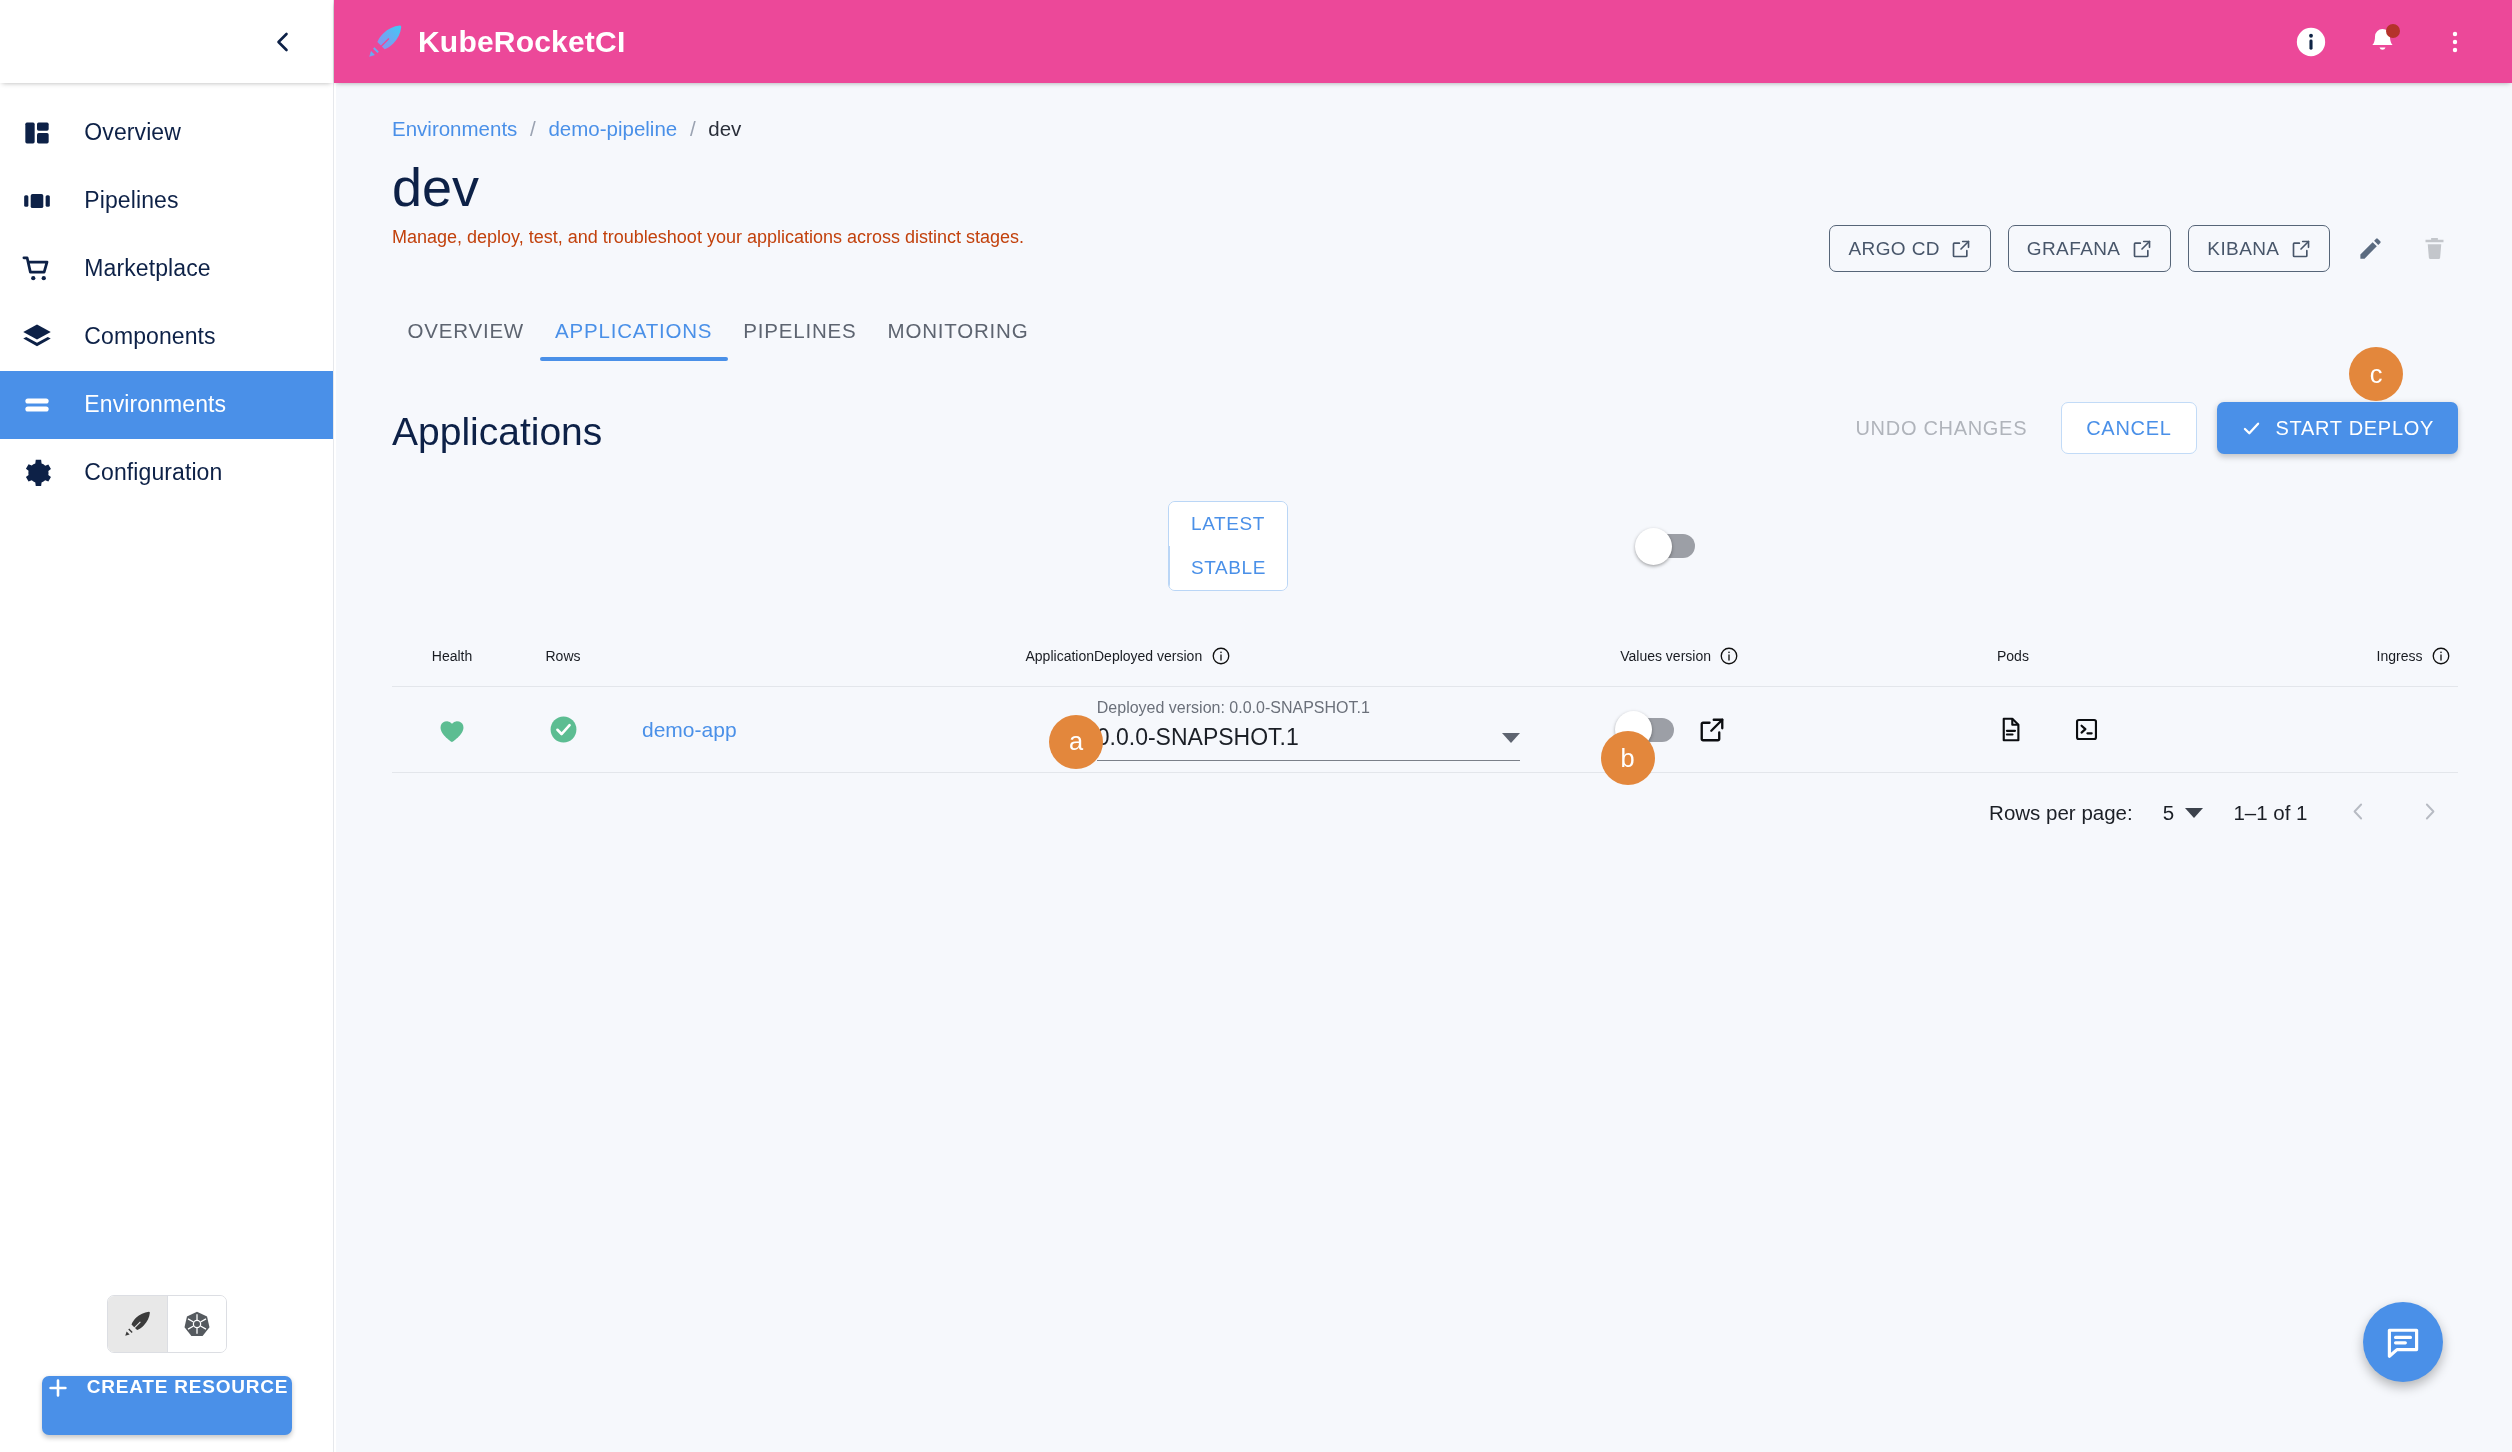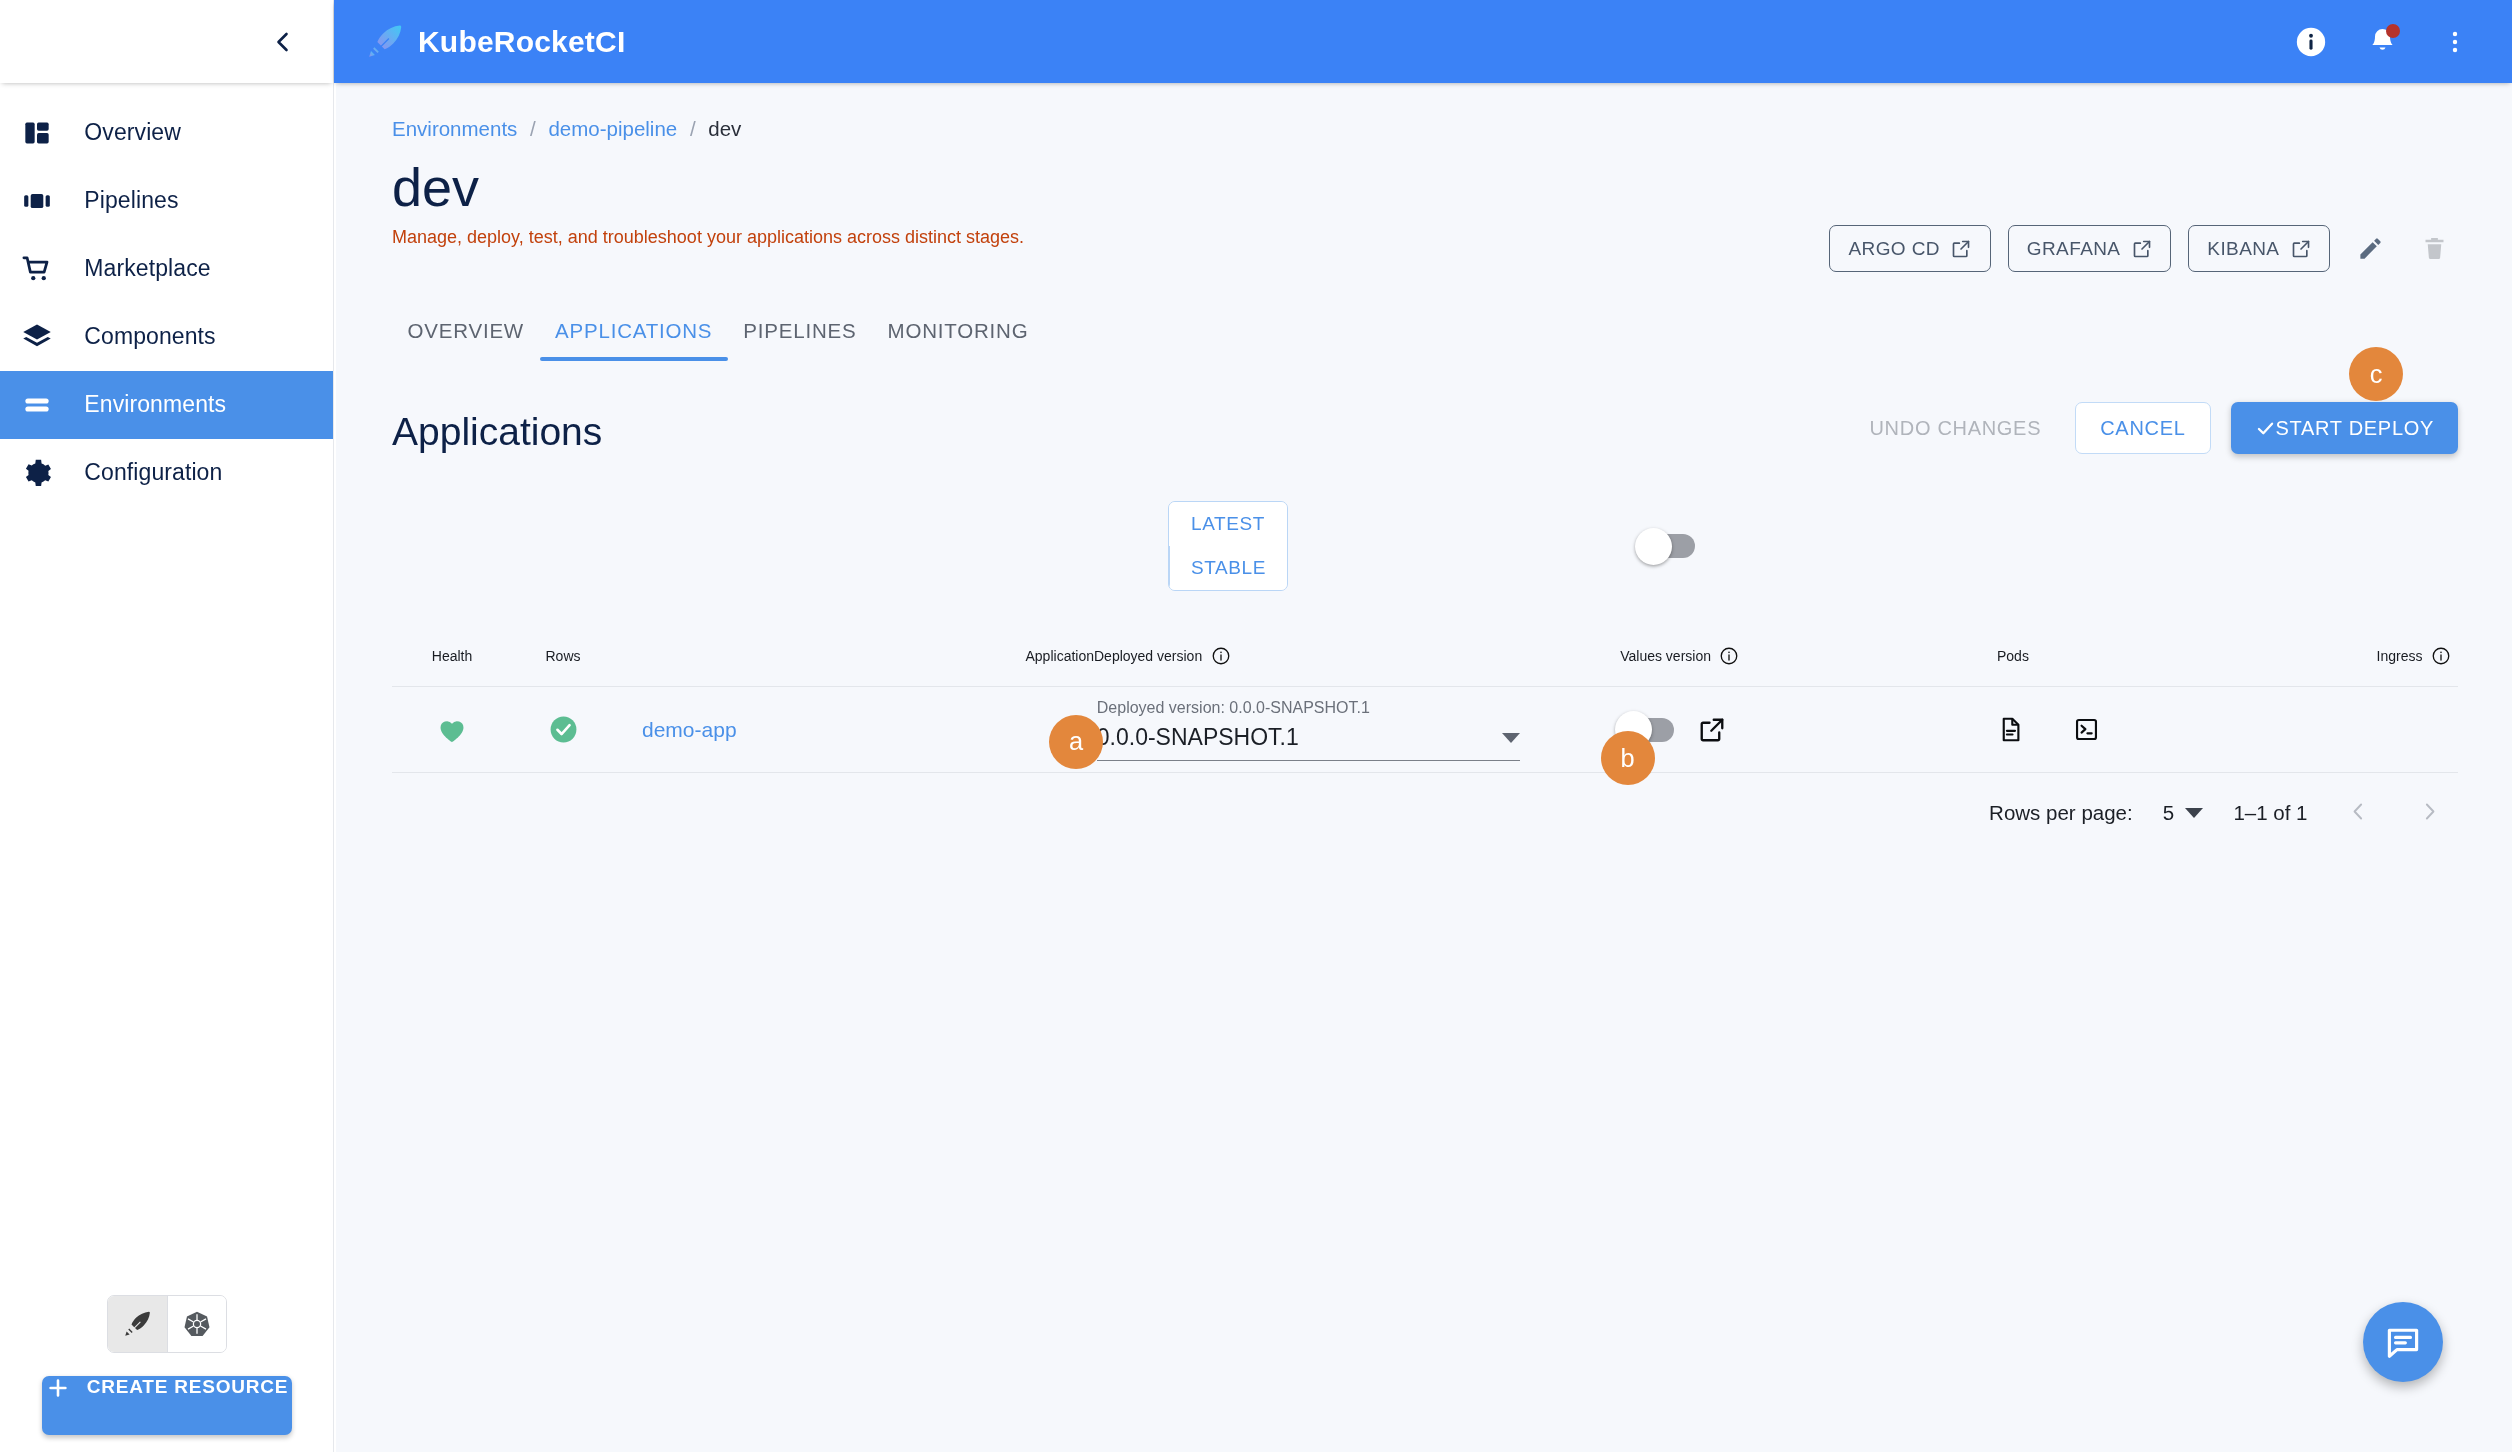--- a/index.html
+++ b/index.html
@@ -54,21 +54,21 @@
   .create-resource {
     display: flex; align-items: flex-start; justify-content: center; gap: 17px;
     margin: 0 42px; height: 59px; background: #4a90e8; color: #fff;
     border-radius: 7px; font-size: 19px; font-weight: 700; letter-spacing: 0.8px;
     cursor: pointer; box-shadow: 0 2.8px 5.6px rgba(0,0,0,.22);
   }
 
   
   .topbar {
     position: absolute; left: 334px; top: 0; right: 0; height: 83px;
-    background: #3b82f6; display: flex; z-index: 6;
+    background: #ec4899; display: flex; z-index: 6;
     box-shadow: 0 2.1px 5px -2.1px rgba(0,0,0,.35);
   }
   .brand { display: flex; align-items: center; gap: 14px; margin-left: 31px; }
   .brand-name { color: #ffffff; font-size: 30px; font-weight: 700; letter-spacing: 0.2px; }
   .topbar-actions {
     margin-left: auto; display: flex; align-items: center; gap: 35px; margin-right: 39px;
   }
   .tb-icon { position: relative; cursor: pointer; display: flex; align-items: center; justify-content: center; width: 37px; height: 37px;}
   .badge-dot {
     position: absolute; right: 1.4px; top: 1.4px; width: 14px; height: 14px;
@@ -122,21 +122,21 @@
     font-size: 20px; letter-spacing: 0.7px; color: #b0b4bb; padding: 0 14px; height: 52px;
     display: flex; align-items: center; cursor: default;
   }
   .outline-btn {
     font-size: 20px; letter-spacing: 0.7px; color: #4a90e8; padding: 0 24px; height: 52px;
     display: flex; align-items: center; border: 1.4px solid #c2dbf7; border-radius: 7px;
     background: #fff; cursor: pointer;
   }
   .primary-btn {
     font-size: 20px; letter-spacing: 0.7px; color: #fff; padding: 0 24px; height: 52px;
-    display: flex; align-items: center; gap: 0; background: #4a90e8; border-radius: 7px;
+    display: flex; align-items: center; gap: 14px; background: #4a90e8; border-radius: 7px;
     cursor: pointer; box-shadow: 0 2.8px 6.3px rgba(0,0,0,.22);
   }
 
   
   .bubble {
     position: absolute; width: 54px; height: 54px; border-radius: 50%;
     background: #e3873c; color: #fff; display: flex; align-items: center; justify-content: center;
     font-size: 25.4px; z-index: 20;
   }
 

